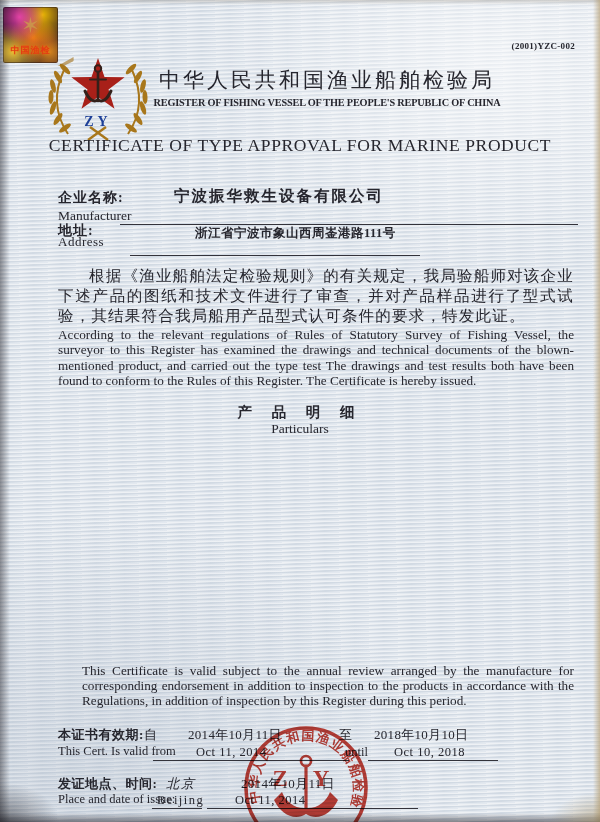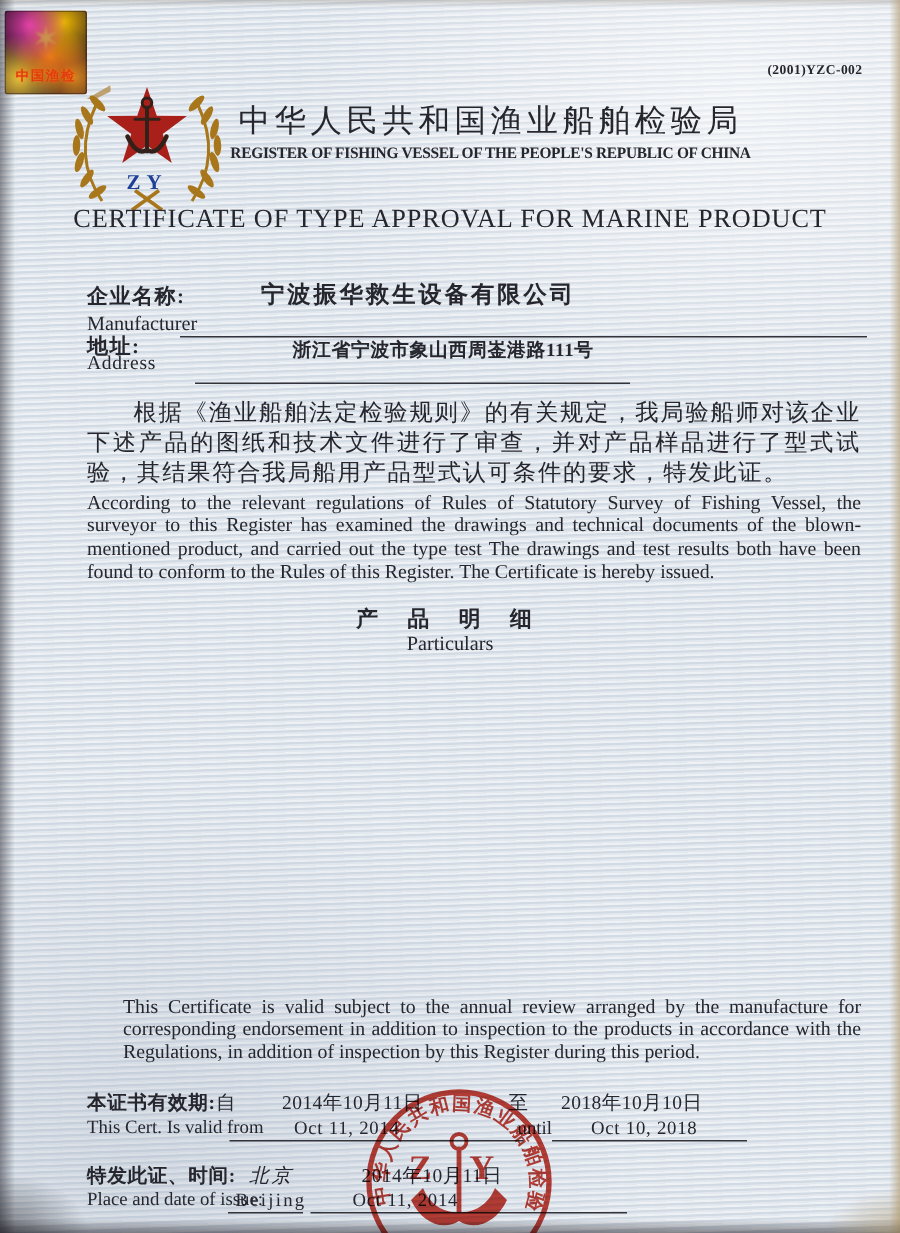--- a/index.html
+++ b/index.html
@@ -193,21 +193,21 @@
   <div class="abs period-row-en">
     <span class="p-label-en">This Cert. Is valid from</span>
     <span class="p-uline1"></span>
     <span class="p-date1-en">Oct 11, 2014</span>
     <span class="p-until">until</span>
     <span class="p-uline2"></span>
     <span class="p-date2-en">Oct 10, 2018</span>
   </div>
 
   <div class="abs issue-row-cn">
-    <span class="i-label-cn">特发此证、时间:</span>
+    <span class="i-label-cn">发证地点、时间:</span>
     <span class="i-place-cn">北京</span>
     <span class="i-date-cn">2014年10月11日</span>
   </div>
   <div class="abs issue-row-en">
     <span class="i-label-en">Place and date of issue:</span>
     <span class="i-uline1"></span>
     <span class="i-place-en">Beijing</span>
     <span class="i-uline2"></span>
     <span class="i-date-en">Oct 11, 2014</span>
   </div>

